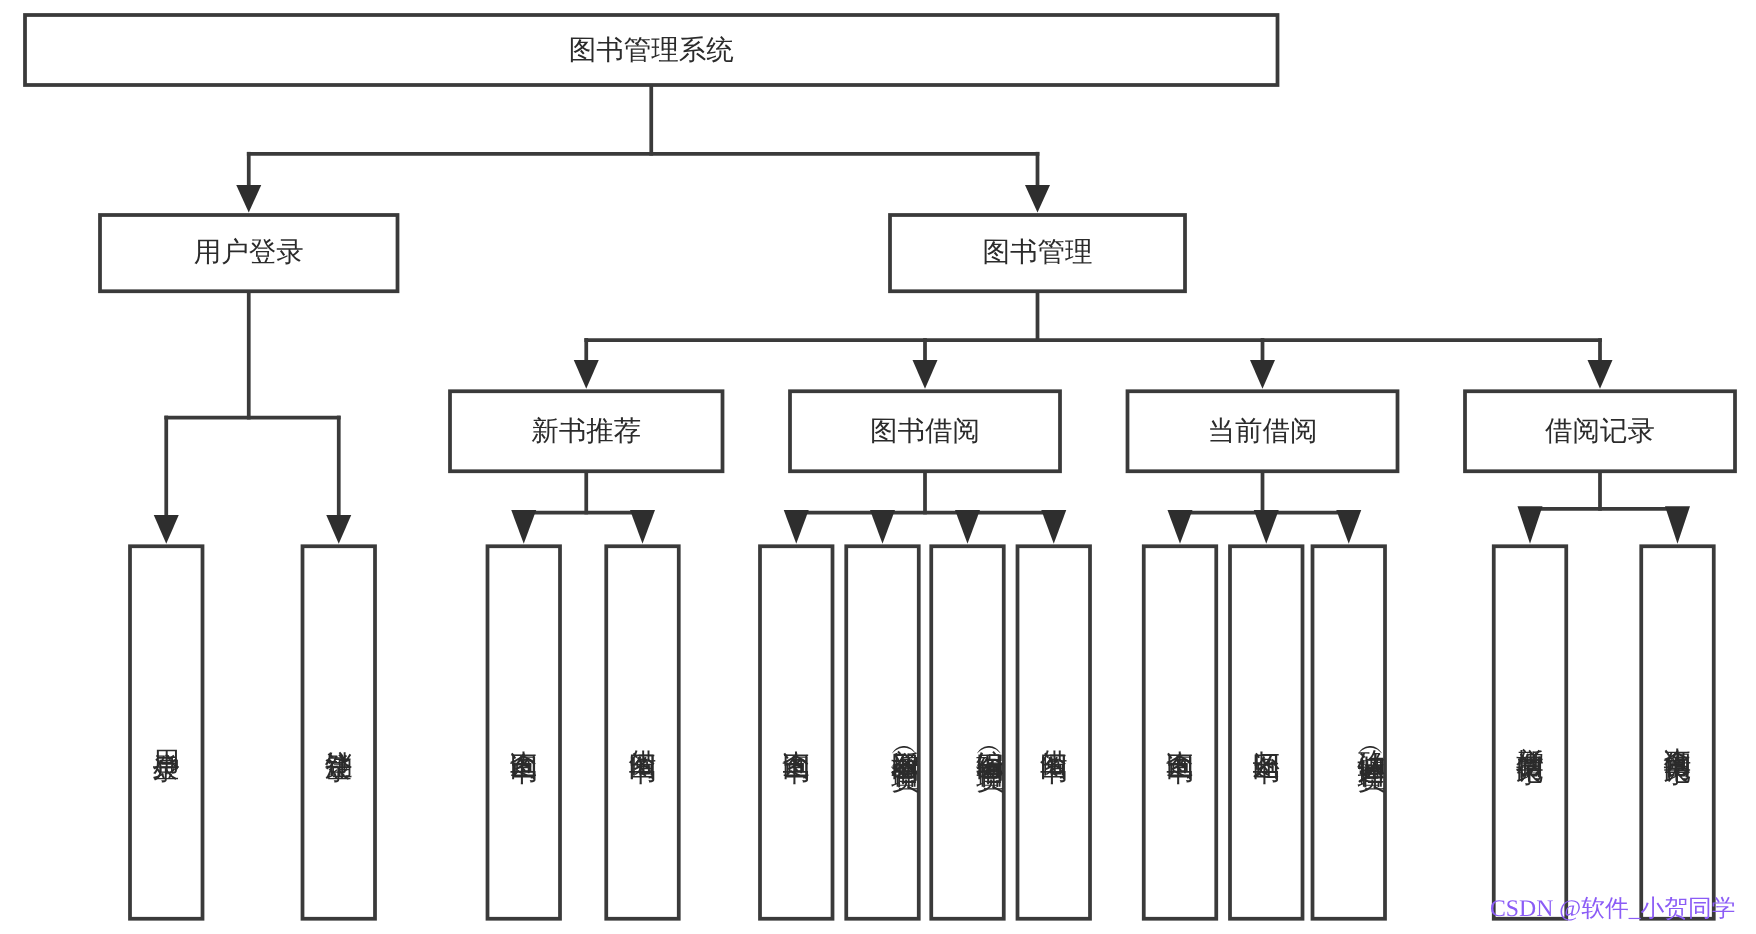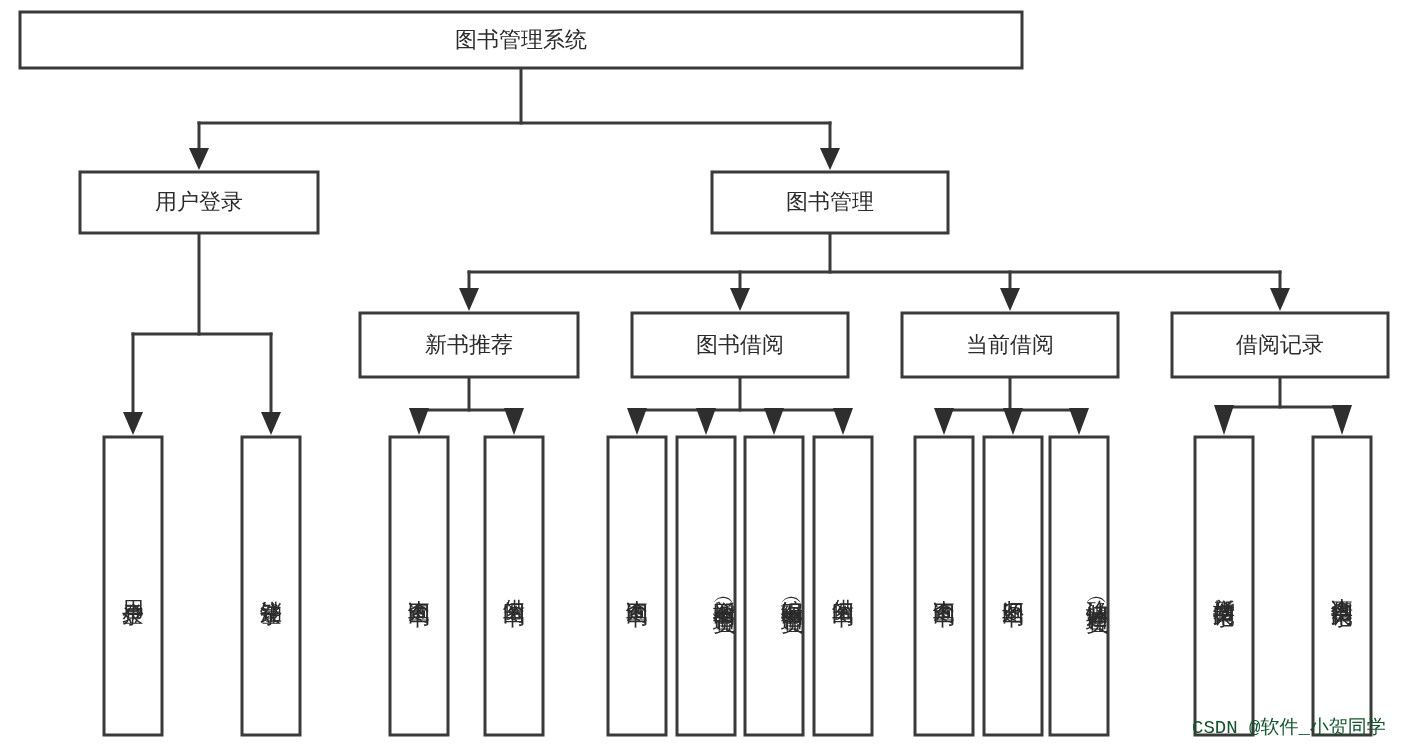--- a/index.html
+++ b/index.html
@@ -58,23 +58,23 @@
     letter-spacing: 2px;
     line-height: 1;
     display: flex;
     align-items: center;
     justify-content: center;
     white-space: nowrap;
     pointer-events: none;
   }
   .watermark {
     position: absolute;
-    font-family: Liberation Mono, monospace;
+    font-family: Liberation Serif, serif;
     font-size: 19px;
-    color: #14532d;
+    color: #8b5cf6;
     white-space: nowrap;
   }
 </style>
 </head>
 <body>
 
 <div id="diagram-root">
 
   <svg class="diagram-canvas" viewBox="0 0 1405 747">
     <defs>

